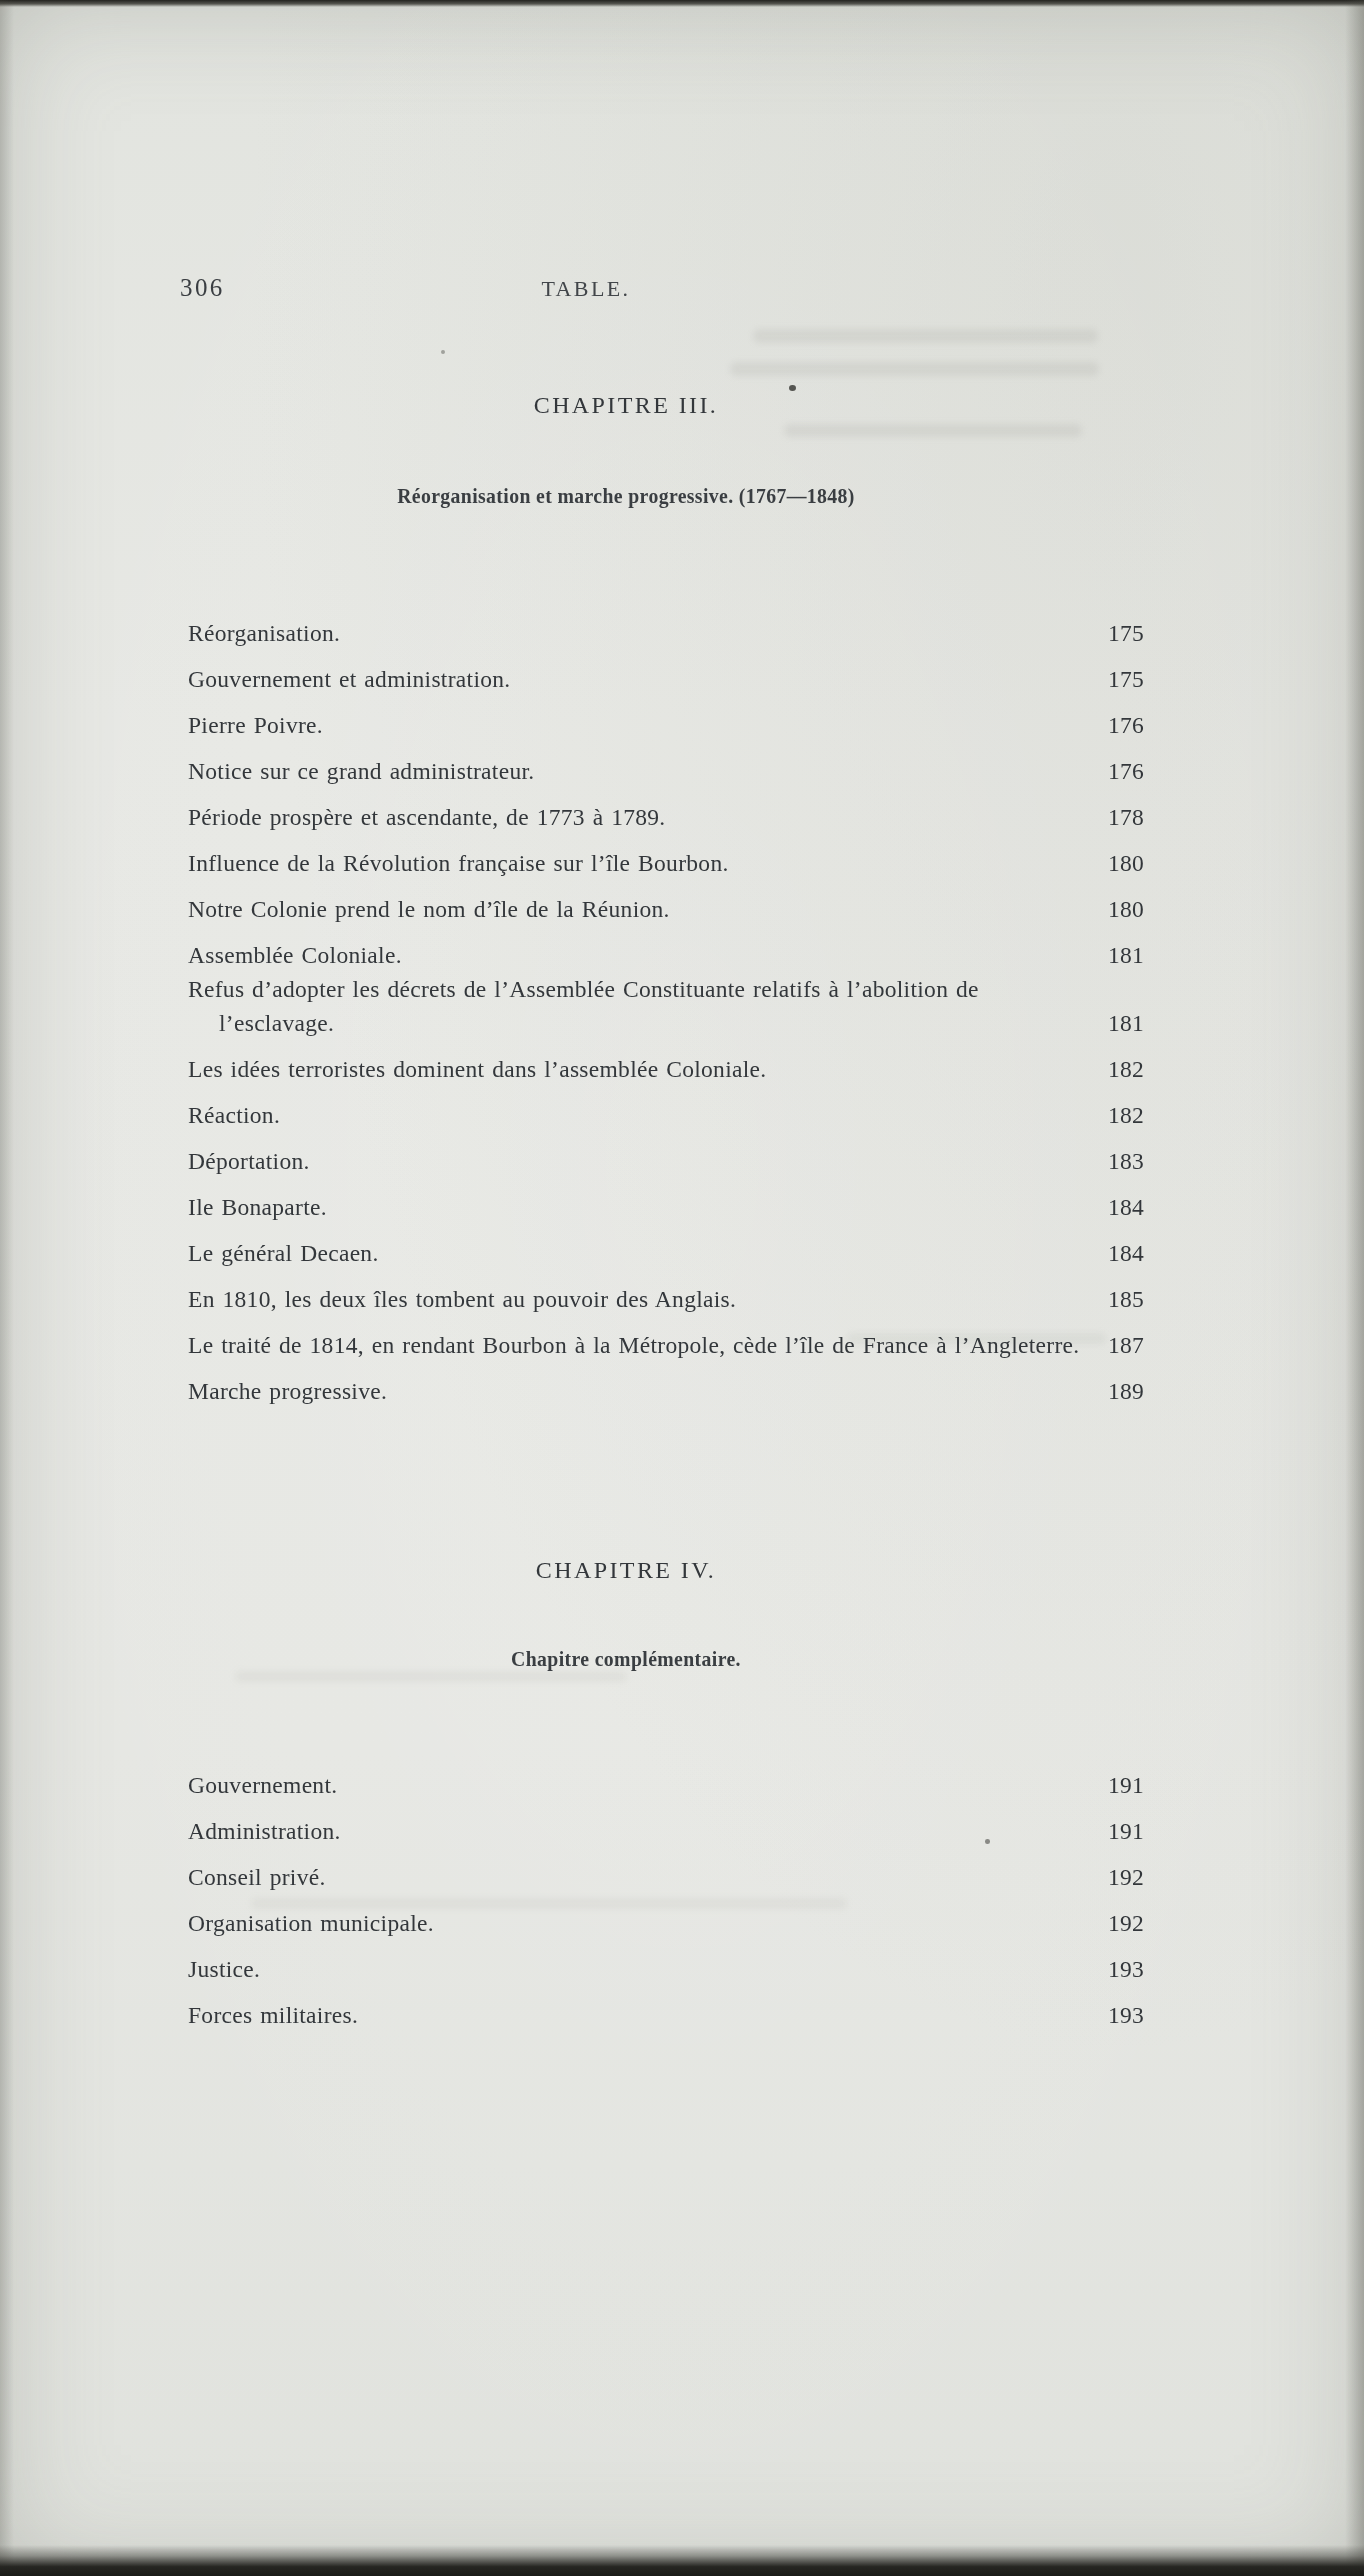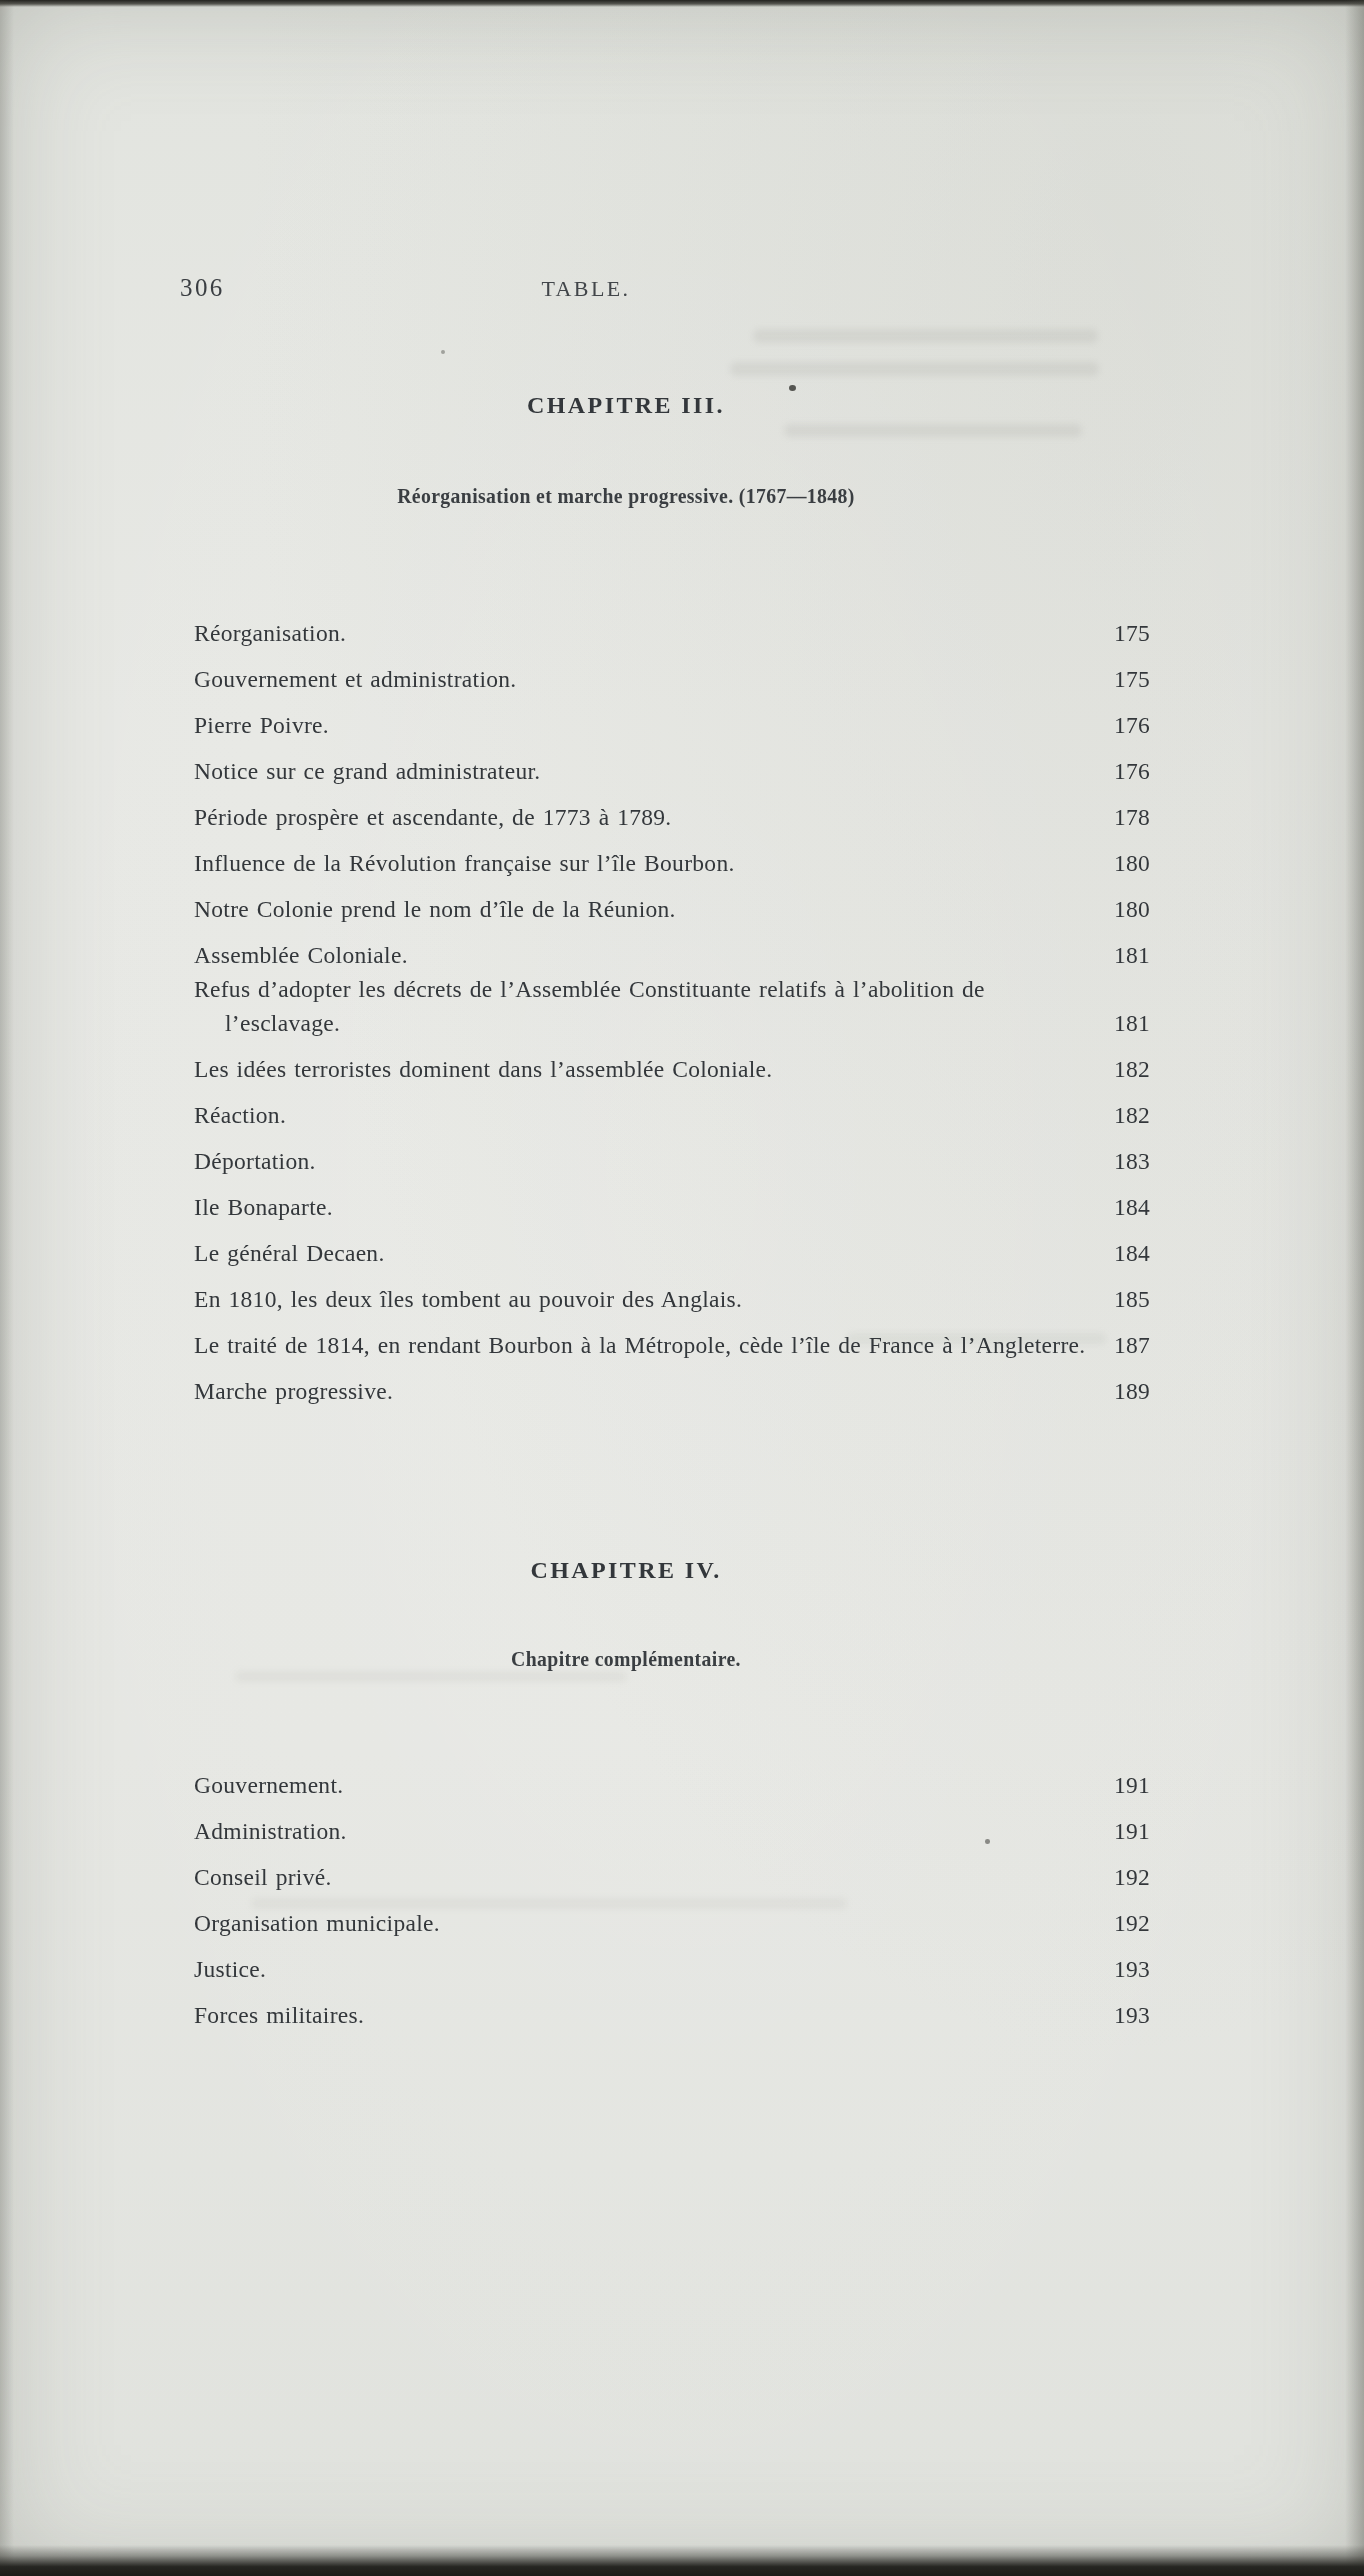--- a/index.html
+++ b/index.html
@@ -42,37 +42,37 @@
   .head-title {
     position:absolute; left:0; top:2.4px; width:100%;
     text-align:center; transform:translateX(-93px);
     font-size:22px; letter-spacing:2.4px; color:#42464a;
   }
 
   
   .chap-heading {
     position:absolute; left:194px; width:970px;
     text-align:center; transform:translateX(-53px);
-    font-size:24px; font-weight:700; letter-spacing:2.4px; color:#33373b;
+    font-size:24px; font-weight:400; letter-spacing:2.4px; color:#33373b;
   }
   #chap3-heading { top:392px; }
   #chap4-heading { top:1557px; }
 
   .chap-subtitle {
     position:absolute; left:194px; width:970px;
     text-align:center;
     transform:translateX(-53px) scaleX(0.94);
     font-size:21px; font-weight:700; color:#3a3e42;
     letter-spacing:0.4px;
   }
   #chap3-subtitle { top:484px; }
   #chap4-subtitle { top:1647px; }
 
   
-  .toc { position:absolute; left:194px; width:970px; }
+  .toc { position:absolute; left:188px; width:970px; }
   #toc3 { top:604px; }
   #toc4 { top:1756px; }
   .toc-row {
     display:flex; align-items:flex-end;
     font-size:23.5px; line-height:34px;
     letter-spacing:0.3px; word-spacing:1.6px;
     color:#33373b;
   }
   .toc-text { flex:1 1 auto; padding-left:31px; text-indent:-31px; }
   .toc-page { flex:0 0 auto; margin-left:11px; min-width:50px; text-align:left;margin-top:12px; }

